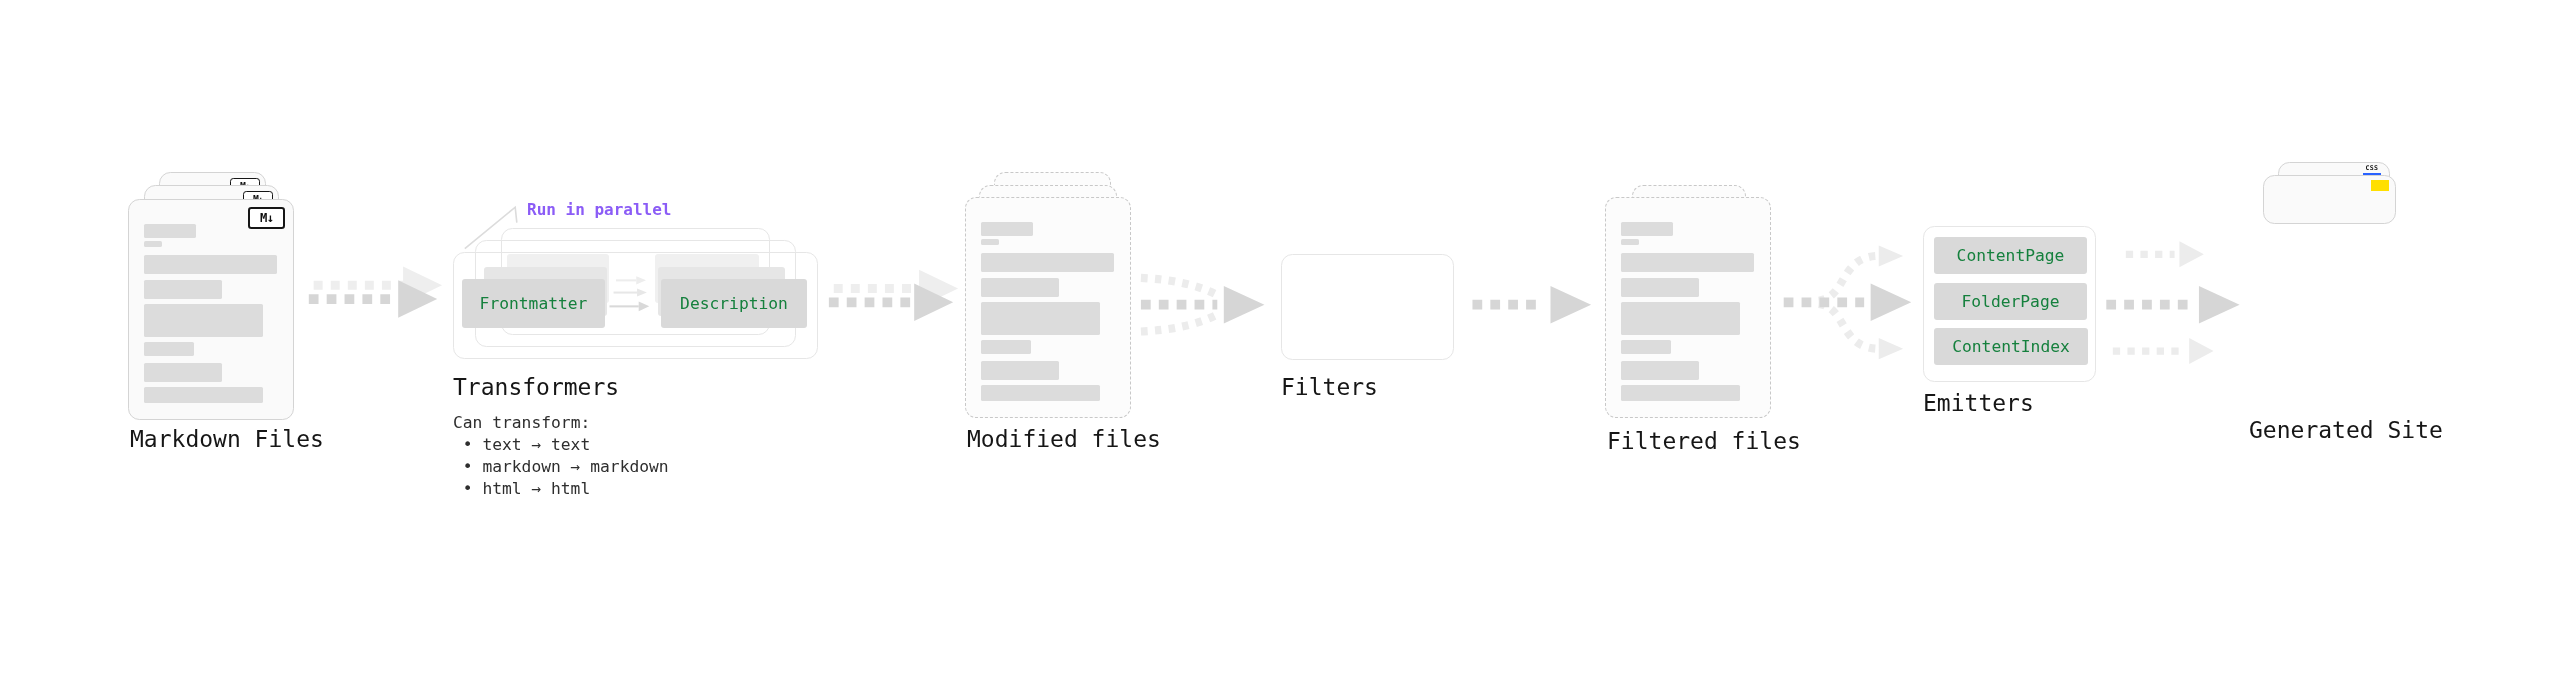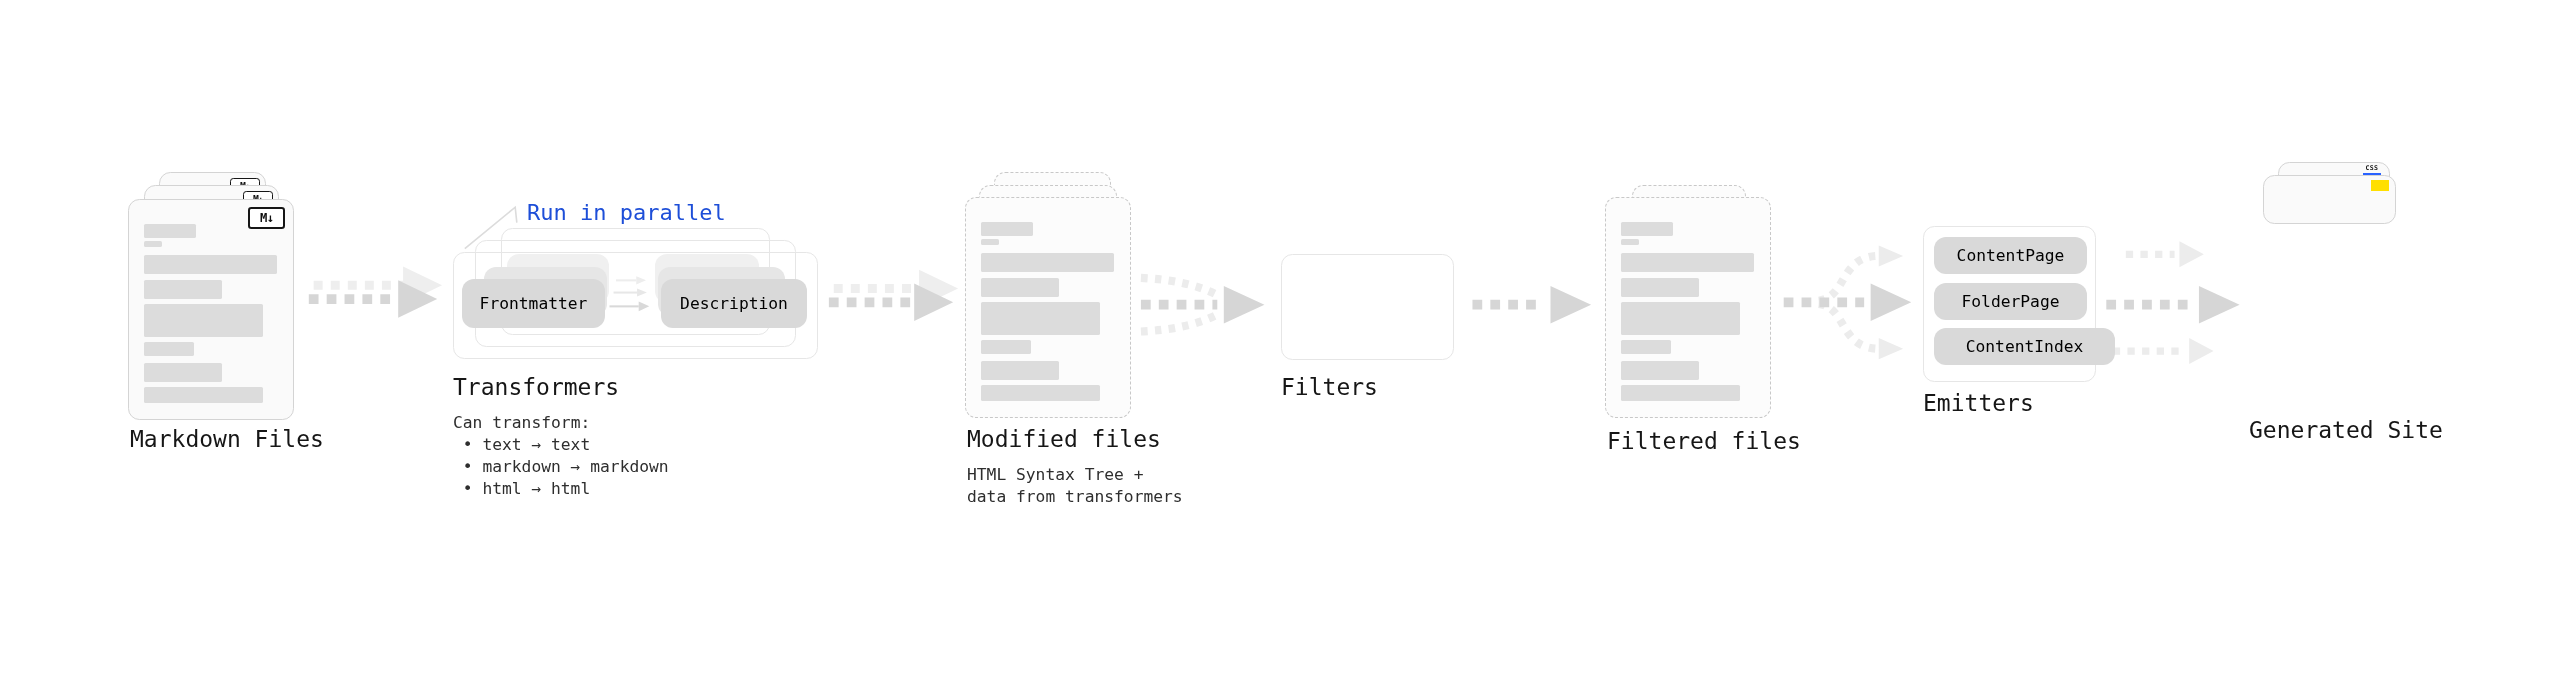--- a/index.html
+++ b/index.html
@@ -21,29 +21,29 @@
   .card.dashed{background:#fcfcfc;border:1.6px dashed #c8c8c8;}
   .bars{position:absolute;inset:0;}
   .bar{position:absolute;background:#dcdcdc;border-radius:1.6px;}
 
   .md-badge{position:absolute;right:8.1px;top:6.5px;width:32.5px;height:18.7px;background:#fff;
             border:2px solid #161616;border-radius:3.3px;display:flex;align-items:center;
             justify-content:center;font-size:12.2px;font-weight:bold;letter-spacing:-0.8px;color:#111;}
   .md-badge.sm{right:4.9px;top:4.9px;width:28px;height:15.4px;font-size:9.8px;border-width:1.6px;}
 
   .obox{position:absolute;border:1.6px solid #e6e6e6;border-radius:11.4px;background:transparent;z-index:2;box-sizing:border-box;}
-  .pill{position:absolute;background:#d9d9d9;border-radius:12px;display:flex;align-items:center;
-        justify-content:center;font-size:16.3px;color:#000000;z-index:4;white-space:nowrap;}
+  .pill{position:absolute;background:#d9d9d9;border-radius:3px;display:flex;align-items:center;
+        justify-content:center;font-size:16.3px;color:#15803d;z-index:4;white-space:nowrap;}
   .pill.g1{background:#e6e6e6;z-index:3;}
   .pill.g2{background:#f0f0f0;z-index:3;}
 
   .h{position:absolute;font-size:23px;line-height:24.4px;color:#161616;white-space:nowrap;z-index:2;}
   .sub{position:absolute;font-size:16.3px;line-height:22px;color:#2e2e2e;white-space:nowrap;z-index:2;}
   .sub .indent{padding-left:9.8px;}
-  .annot{position:absolute;font-size:22px;color:#1d4ed8;white-space:nowrap;z-index:2;}
+  .annot{position:absolute;font-size:16px;color:#8b5cf6;white-space:nowrap;z-index:2;font-weight:bold;}
 
   .css-badge{position:absolute;right:8.1px;top:2.4px;text-align:center;color:#111;
              font-size:6.5px;font-weight:bold;line-height:6.5px;letter-spacing:0.4px;}
   .css-bar{height:2.4px;width:18px;margin-top:0.8px;background:#2962ff;}
   .js-badge{position:absolute;right:5.7px;top:4.1px;width:18.7px;height:10.6px;background:#ffdf00;}
   .html5-logo{position:absolute;right:7.3px;top:4.1px;width:22px;text-align:center;}
   .html5-word{font-size:7px;font-weight:bold;letter-spacing:0.4px;color:#111;line-height:8.1px;}
 </style>
 </head>
 <body>
@@ -162,24 +162,20 @@
         <div class="bar" style="left: 15.4px; top: 41px; width: 18px; height: 5.7px;"></div>
         <div class="bar" style="left: 15.4px; top: 55px; width: 133px; height: 18.7px;"></div>
         <div class="bar" style="left: 15.4px; top: 80px; width: 78px; height: 18.7px;"></div>
         <div class="bar" style="left: 15.4px; top: 104px; width: 119px; height: 32.5px;"></div>
         <div class="bar" style="left: 15.4px; top: 142px; width: 50px; height: 14px;"></div>
         <div class="bar" style="left: 15.4px; top: 163px; width: 78px; height: 18.7px;"></div>
         <div class="bar" style="left: 15.4px; top: 187px; width: 119px; height: 16.3px;"></div>
       </div>
   </div>
   <div class="h" style="left:967px;top:427px">Modified files</div>
-  <div class="sub" style="left:967px;top:464px">
-    <div>HTML Syntax Tree +</div>
-    <div>data from transformers</div>
-  </div>
 
   <div class="obox" style="left:1281px;top:254px;width:173px;height:106px"></div>
   <div class="h" style="left:1281px;top:375px">Filters</div>
 
   <div class="card dashed" style="left:1632px;top:185px;width:114px;height:45px"></div>
   <div class="card dashed" style="left:1605px;top:197px;width:166px;height:221px">
     <div class="bars">
         <div class="bar" style="left: 15.4px; top: 24.4px; width: 52px; height: 14px;"></div>
         <div class="bar" style="left: 15.4px; top: 41px; width: 18px; height: 5.7px;"></div>
         <div class="bar" style="left: 15.4px; top: 55px; width: 133px; height: 18.7px;"></div>
@@ -192,21 +188,21 @@
   </div>
   <div class="h" style="left:1607px;top:429px">Filtered files</div>
 
   <div class="obox" style="left:1923px;top:226px;width:173px;height:156px"></div>
   <div class="pill" style="left:1934px;top:237px;width:153px;height:37px">
     <span>ContentPage</span>
   </div>
   <div class="pill" style="left:1934px;top:283px;width:153px;height:37px">
     <span>FolderPage</span>
   </div>
-  <div class="pill" style="left:1934px;top:328px;width:181px;height:37px">
+  <div class="pill" style="left:1934px;top:328px;width:154px;height:37px">
     <span>ContentIndex</span>
   </div>
   <div class="h" style="left:1923px;top:391px">Emitters</div>
 
   <div class="card solid" style="left:2278px;top:162px;width:112px;height:49px">
     <div class="css-badge">
       <span>CSS</span>
       <div class="css-bar" style="background: rgb(41, 98, 255);"></div>
     </div>
   </div>

